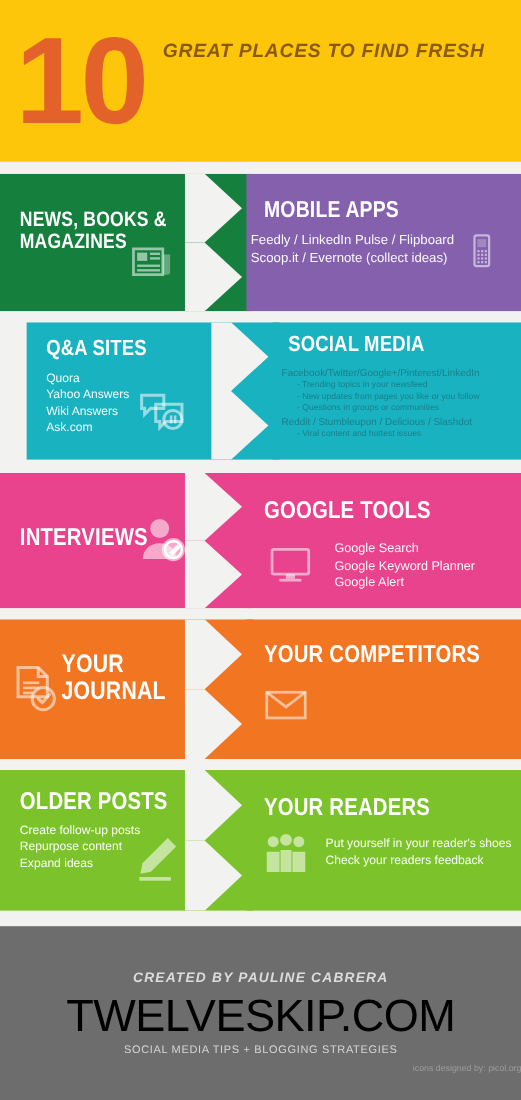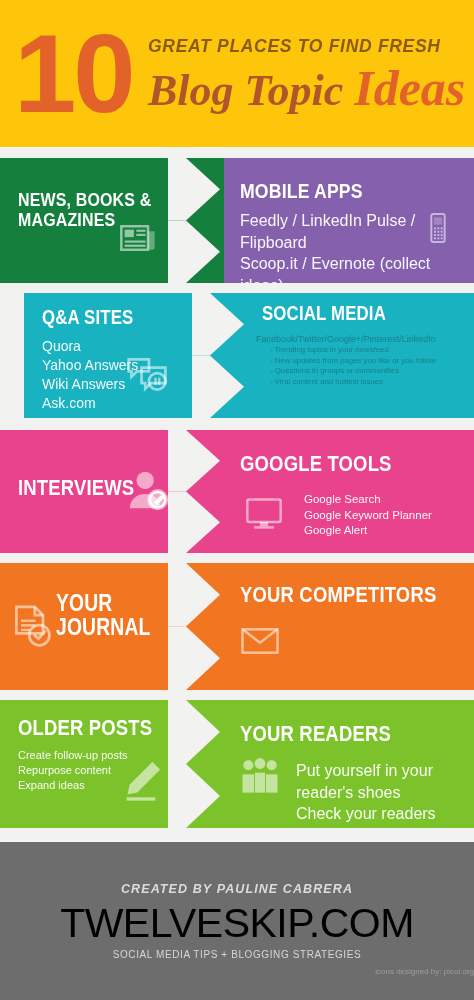--- a/index.html
+++ b/index.html
@@ -93,21 +93,20 @@
   svg.ico { display: block; }
 </style>
 </head>
 <body>
 
 <div class="page">
 
   <div class="header">
     <div class="big-ten">10</div>
     <div class="head-line1">GREAT PLACES TO FIND FRESH</div>
-    <div class="head-line2"><span>Blog Topic </span><span class="accent">Ideas</span></div>
   </div>
 
   <div id="bands">
       <div class="band" style="top: 158px; height: 125px;">
         <div class="left" style="background: #15803d;">
           <div class="bt" style="position:absolute;left:18px;top:32px;font-size:19px;">
             <div>NEWS, BOOKS &amp;</div>
             <div>MAGAZINES</div>
           </div>
           <div style="position:absolute;left:118px;top:60px;width:40px;height:40px;">
@@ -117,21 +116,21 @@
          <rect x="8" y="14" width="11" height="9" fill="rgba(255,255,255,0.55)"></rect>
          <rect x="22" y="14" width="11" height="2.6" fill="rgba(255,255,255,0.55)"></rect>
          <rect x="22" y="19" width="11" height="2.6" fill="rgba(255,255,255,0.55)"></rect>
          <rect x="8" y="27" width="25" height="2.6" fill="rgba(255,255,255,0.55)"></rect>
          <rect x="8" y="32" width="25" height="2.6" fill="rgba(255,255,255,0.55)"></rect>
             </svg>
           </div>
         </div>
         <div class="right" style="background: rgb(132, 96, 173);">
           <div class="bt" style="position:absolute;left:16px;top:22px;font-size:21px;">MOBILE APPS</div>
-          <div class="bsub" style="position:absolute;left:16px;top:52px;font-size:16px;">
+          <div class="bsub" style="position:absolute;left:4px;top:52px;font-size:12px;">
             <div style="">Feedly   / LinkedIn Pulse / Flipboard</div>
             <div style="">Scoop.it / Evernote (collect ideas)</div>
           </div>
           <div style="position:absolute;left:198px;top:54px;width:32px;height:32px;">
             <svg class="ico" width="32" height="32" viewBox="0 0 48 48">
               <rect x="14" y="3" width="20" height="42" rx="3" fill="none" stroke="rgba(255,255,255,0.55)" stroke-width="3"></rect>
          <rect x="18" y="8" width="12" height="11" fill="rgba(255,255,255,0.55)" opacity=".45"></rect>
          <rect x="18" y="23" width="3" height="3" fill="rgba(255,255,255,0.55)"></rect>
               <rect x="23" y="23" width="3" height="3" fill="rgba(255,255,255,0.55)"></rect>
               <rect x="28" y="23" width="3" height="3" fill="rgba(255,255,255,0.55)"></rect>
@@ -152,21 +151,21 @@
        <polygon points="0,0 18,0 52,32 18,64 0,64" fill="#f2f2f0"></polygon>
        <polygon points="0,64 18,64 52,96 18,128 0,128" fill="#f2f2f0"></polygon>
      </svg>
         </div>
       </div>
       <div class="band" style="top: 293px; height: 125px; margin-left: 24px;">
         <div class="left" style="background: rgb(24, 178, 192);">
           <div class="bt" style="position:absolute;left:18px;top:14px;font-size:20px;">
             <div>Q&amp;A SITES</div>
           </div>
-          <div class="bsub" style="position:absolute;left:18px;top:44px;font-size:14px;">
+          <div class="bsub" style="position:absolute;left:18px;top:44px;font-size:11px;">
             <div>Quora</div>
             <div>Yahoo Answers</div>
             <div>Wiki Answers</div>
             <div>Ask.com</div>
           </div>
           <div style="position:absolute;left:102px;top:59px;width:44px;height:44px;">
             <svg class="ico" width="44" height="44" viewBox="0 0 48 48">
               <path d="M3 8h22v13H12l-6 6v-6H3z" fill="none" stroke="rgba(255,255,255,0.55)" stroke-width="3"></path>
          <path d="M17 17h26v17H27l-6 6v-6h-4z" fill="none" stroke="rgba(255,255,255,0.55)" stroke-width="3"></path>
          <circle cx="34" cy="32" r="9" fill="none" stroke="rgba(255,255,255,0.55)" stroke-width="3"></circle>
@@ -175,20 +174,21 @@
             </svg>
           </div>
         </div>
         <div class="right" style="background: rgb(24, 178, 192);">
           <div class="bt" style="position:absolute;left:14px;top:10px;font-size:20px;">SOCIAL MEDIA</div>
           <div class="bsub dark" style="position:absolute;left:8px;top:40px;font-size:9px;text-align:left;">
             <div style="">Facebook/Twitter/Google+/Pinterest/LinkedIn</div>
             <div style="font-size:7.8px;padding-left:14px;">- Trending topics in your newsfeed</div>
             <div style="font-size:7.8px;padding-left:14px;">- New updates from pages you like or you follow</div>
             <div style="font-size:7.8px;padding-left:14px;">- Questions in groups or communities</div>
+            <div style="">Reddit / Stumbleupon / Delicious / Slashdot</div>
             <div style="font-size:7.8px;padding-left:14px;">- Viral content and hottest issues</div>
           </div>
         </div>
         <div class="chev">
           <svg viewBox="0 0 64 128" preserveAspectRatio="none">
        <polygon points="0,0 18,0 52,32 18,64 0,64" fill="#f2f2f0"></polygon>
        <polygon points="0,64 18,64 52,96 18,128 0,128" fill="#f2f2f0"></polygon>
      </svg>
         </div>
       </div>
@@ -275,21 +275,21 @@
           </div>
           <div style="position:absolute;left:118px;top:58px;width:46px;height:46px;">
             <svg class="ico" width="46" height="46" viewBox="0 0 48 48">
               <path d="M36 4l8 8-24 24-10 2 2-10z" fill="rgba(255,255,255,0.55)"></path>
          <rect x="9" y="41" width="30" height="3.5" fill="rgba(255,255,255,0.55)"></rect>
             </svg>
           </div>
         </div>
         <div class="right" style="background: rgb(124, 195, 43);">
           <div class="bt" style="position:absolute;left:16px;top:22px;font-size:22px;">YOUR READERS</div>
-          <div class="bsub" style="position:absolute;left:72px;top:60px;font-size:16px;">
+          <div class="bsub" style="position:absolute;left:72px;top:60px;font-size:11px;">
             <div style="">Put yourself in your reader's shoes</div>
             <div style="">Check your readers feedback</div>
           </div>
           <div style="position:absolute;left:16px;top:56px;width:40px;height:40px;">
             <svg class="ico" width="40" height="40" viewBox="0 0 48 48">
               <circle cx="10" cy="11" r="6" fill="rgba(255,255,255,0.55)"></circle>
          <circle cx="24" cy="9" r="6.5" fill="rgba(255,255,255,0.55)"></circle>
          <circle cx="38" cy="11" r="6" fill="rgba(255,255,255,0.55)"></circle>
          <path d="M3 22h14v22H3z" fill="rgba(255,255,255,0.55)"></path>
          <path d="M18 20h12v24H18z" fill="rgba(255,255,255,0.55)"></path>

